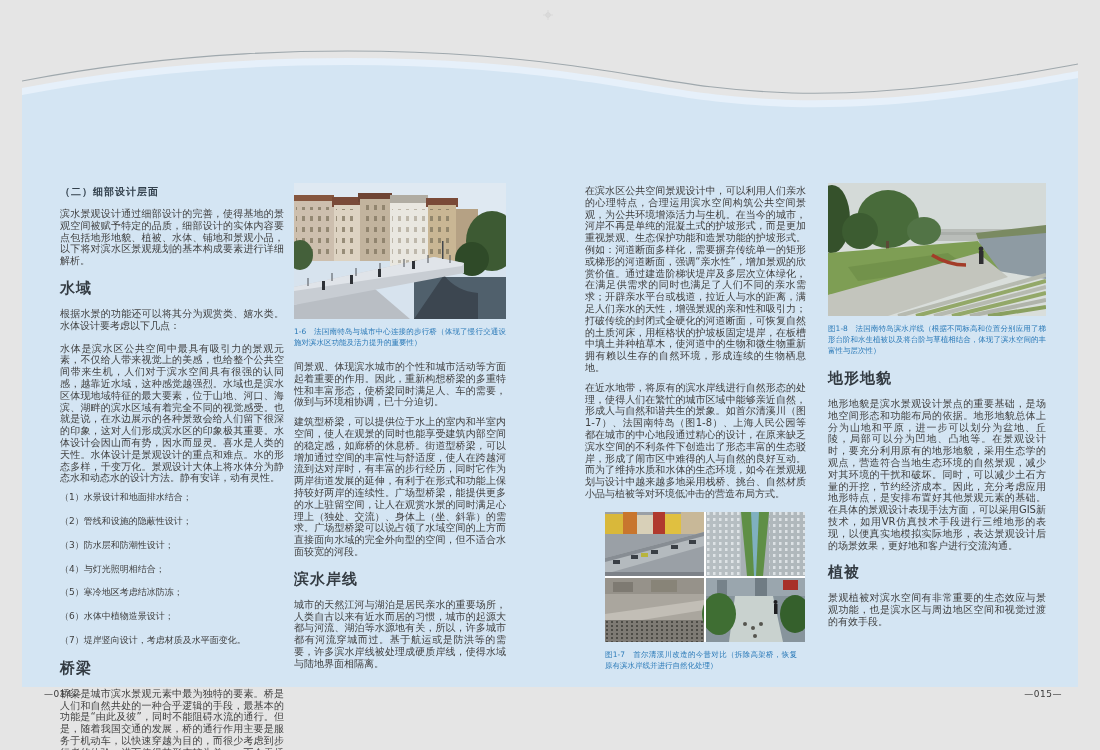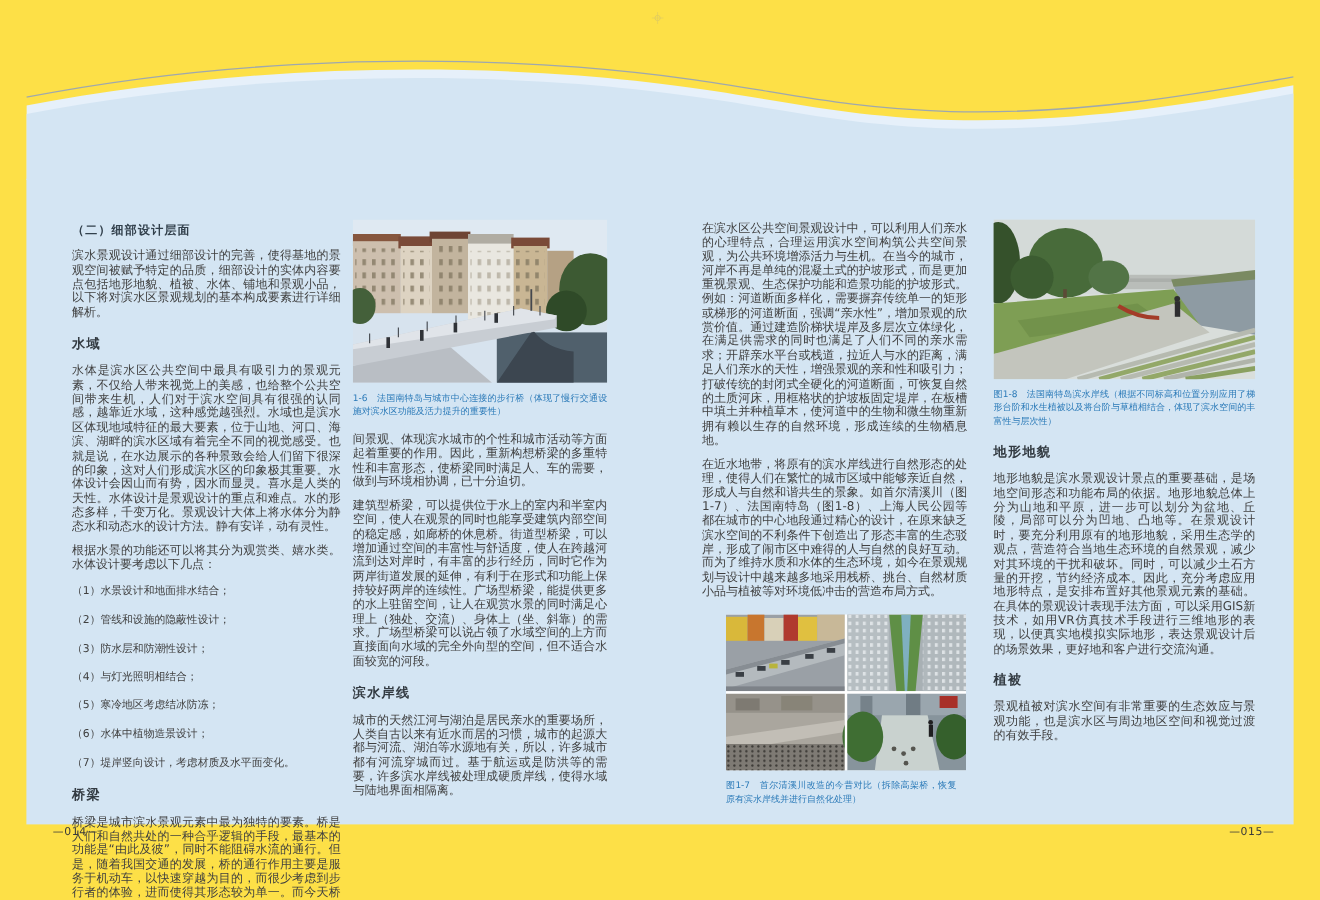--- a/index.html
+++ b/index.html
@@ -1,24 +1,24 @@
 <!DOCTYPE html>
 <html><head>
 <meta charset="utf-8">
 <style>
   html,body{margin:0;padding:0;background:#ffffff;}
-  .canvas{position:relative;width:1100px;height:750px;background:#fde047;overflow:hidden;
+  .canvas{position:relative;width:1100px;height:750px;background:#e5e5e5;overflow:hidden;
           font-family:"DejaVu Sans","Liberation Sans",sans-serif;}
   .spread{position:absolute;left:22px;top:0;width:1056px;height:687px;}
   .wave-svg{position:absolute;left:0;top:0;z-index:1;}
   .blue-body{position:absolute;left:0;top:149px;right:0;bottom:0;background:#d4e5f3;z-index:1;}
   .col{position:absolute;z-index:3;}
   .body-text{font-size:10px;line-height:11.8px;color:#3f3f3f;text-align:justify;margin:0 0 8px 0;}
   .main-heading{font-size:10px;font-weight:bold;color:#32404c;margin:0 0 9px 0;letter-spacing:1px;}
-  .sub-heading{font-size:11px;font-weight:bold;color:#333b42;margin:12px 0 10px 0;letter-spacing:1px;}
+  .sub-heading{font-size:15px;font-weight:bold;color:#333b42;margin:12px 0 10px 0;letter-spacing:1px;}
   .list-item{font-size:9px;line-height:11.8px;color:#3f3f3f;margin:0 0 12px 0;}
   .caption{font-size:7.5px;line-height:11px;color:#2b7ab8;text-align:justify;margin:7px 0 13px 0;}
   .figure{display:block;}
   .pagenum{position:absolute;z-index:4;font-size:9px;color:#3a3a3a;letter-spacing:0.5px;}
   .pagenum-left{left:44px;top:689px;}
   .pagenum-right{right:38px;top:689px;}
   .print-mark{position:absolute;left:543px;top:10px;width:10px;height:10px;opacity:0.28;z-index:5;}
   svg{display:block;}
 </style>
 </head>
@@ -38,22 +38,22 @@
       <path d="M0,81 C140,54 300,44 460,56 C610,68 650,89 770,93 C890,96 1000,74 1056,64" stroke="#9fa8ad" stroke-width="1.1" fill="none"></path>
       <path d="M0,88 C140,61 300,51 460,63 C610,75 650,96 770,100 C890,103 1000,81 1056,71 L1056,150 L0,150 Z" fill="#e6f0fa"></path>
       <path d="M0,95 C140,68 300,58 460,70 C610,82 650,103 770,107 C890,110 1000,88 1056,78 L1056,150 L0,150 Z" fill="#d4e5f3"></path>
     </svg>
     <div class="blue-body"></div>
 
     <div class="col" style="left:38px;top:185px;width:224px;">
       <div class="main-heading">（二）细部设计层面</div>
       <p class="body-text">滨水景观设计通过细部设计的完善，使得基地的景观空间被赋予特定的品质，细部设计的实体内容要点包括地形地貌、植被、水体、铺地和景观小品，以下将对滨水区景观规划的基本构成要素进行详细解析。</p>
       <div class="sub-heading">水域</div>
+      <p class="body-text" style="margin-bottom:11px;">根据水景的功能还可以将其分为观赏类、嬉水类。水体设计要考虑以下几点：</p>
       <p class="body-text">水体是滨水区公共空间中最具有吸引力的景观元素，不仅给人带来视觉上的美感，也给整个公共空间带来生机，人们对于滨水空间具有很强的认同感，越靠近水域，这种感觉越强烈。水域也是滨水区体现地域特征的最大要素，位于山地、河口、海滨、湖畔的滨水区域有着完全不同的视觉感受。也就是说，在水边展示的各种景致会给人们留下很深的印象，这对人们形成滨水区的印象极其重要。水体设计会因山而有势，因水而显灵。喜水是人类的天性。水体设计是景观设计的重点和难点。水的形态多样，千变万化。景观设计大体上将水体分为静态水和动态水的设计方法。静有安详，动有灵性。</p>
-      <p class="body-text" style="margin-bottom:11px;">根据水景的功能还可以将其分为观赏类、嬉水类。水体设计要考虑以下几点：</p>
       <p class="list-item">（1）水景设计和地面排水结合；</p>
       <p class="list-item">（2）管线和设施的隐蔽性设计；</p>
       <p class="list-item">（3）防水层和防潮性设计；</p>
       <p class="list-item">（4）与灯光照明相结合；</p>
       <p class="list-item">（5）寒冷地区考虑结冰防冻；</p>
       <p class="list-item">（6）水体中植物造景设计；</p>
       <p class="list-item">（7）堤岸竖向设计，考虑材质及水平面变化。</p>
       <div class="sub-heading" style="margin-top:6px;">桥梁</div>
       <p class="body-text">桥梁是城市滨水景观元素中最为独特的要素。桥是人们和自然共处的一种合乎逻辑的手段，最基本的功能是“由此及彼”，同时不能阻碍水流的通行。但是，随着我国交通的发展，桥的通行作用主要是服务于机动车，以快速穿越为目的，而很少考虑到步行者的体验，进而使得其形态较为单一。而今天桥梁已经超出单纯的交通作用（图1-6）。桥梁是城市景观轴线上的重要节点，在塑造城市滨水区的空</p>
     </div>

